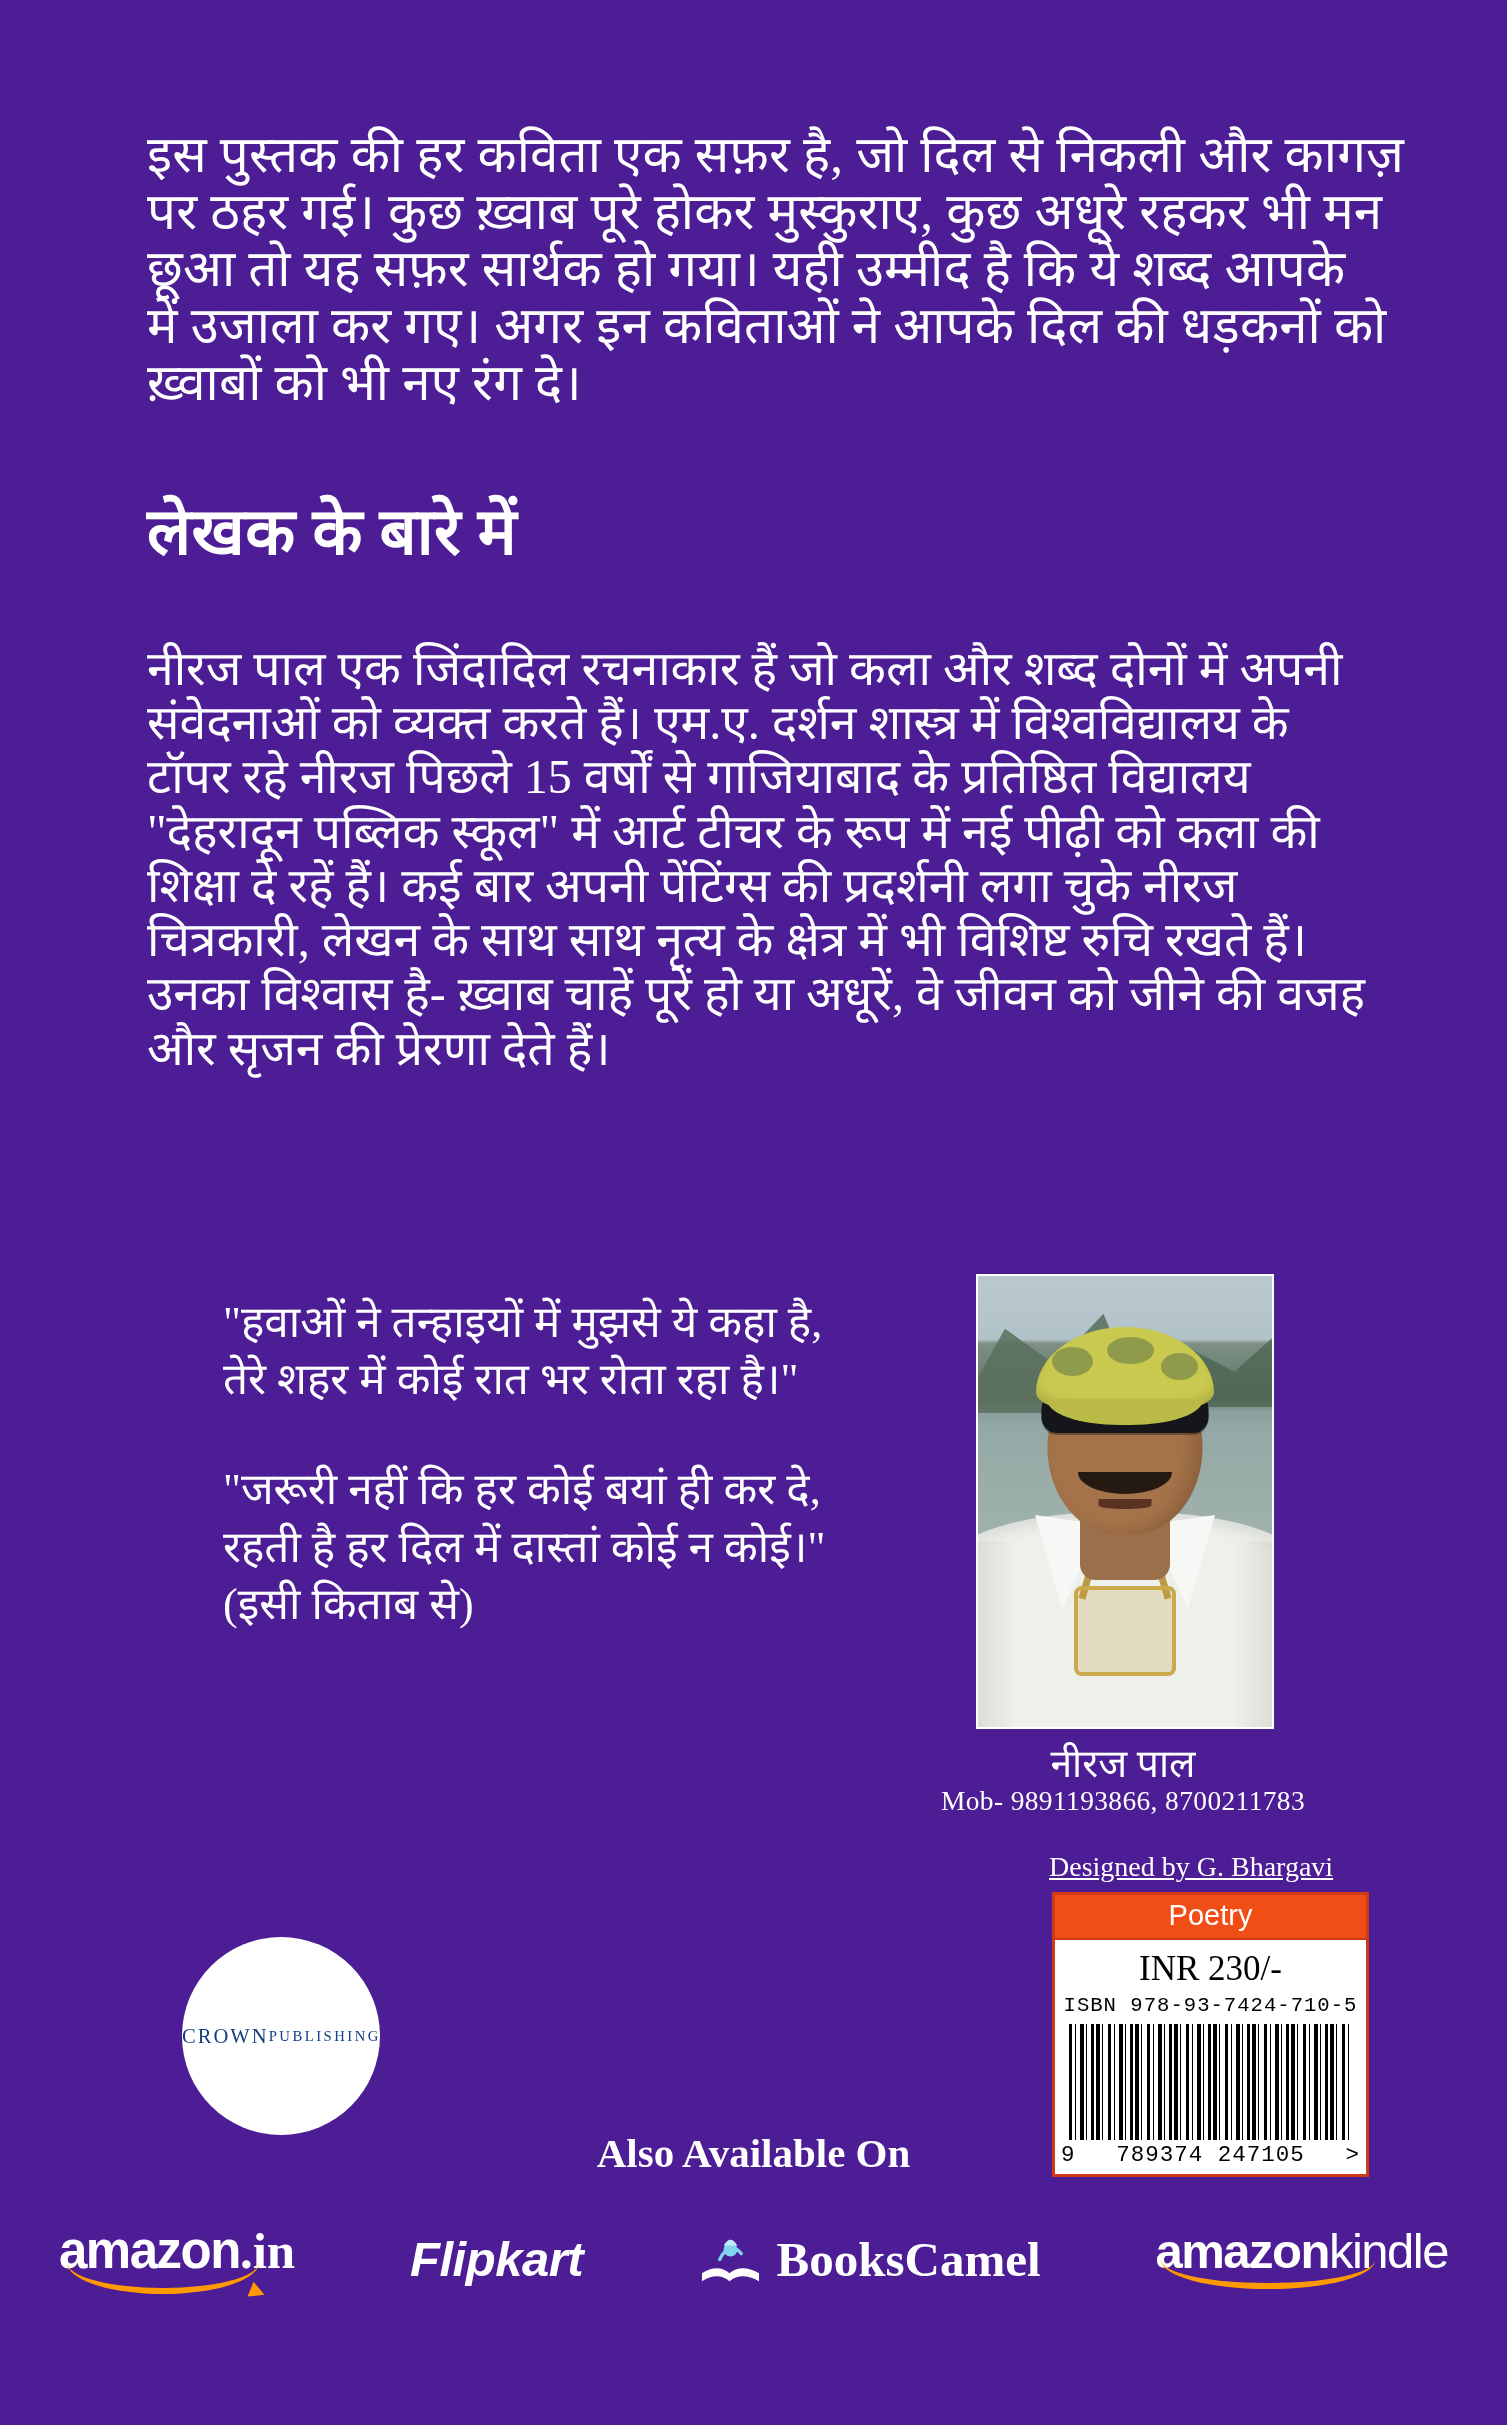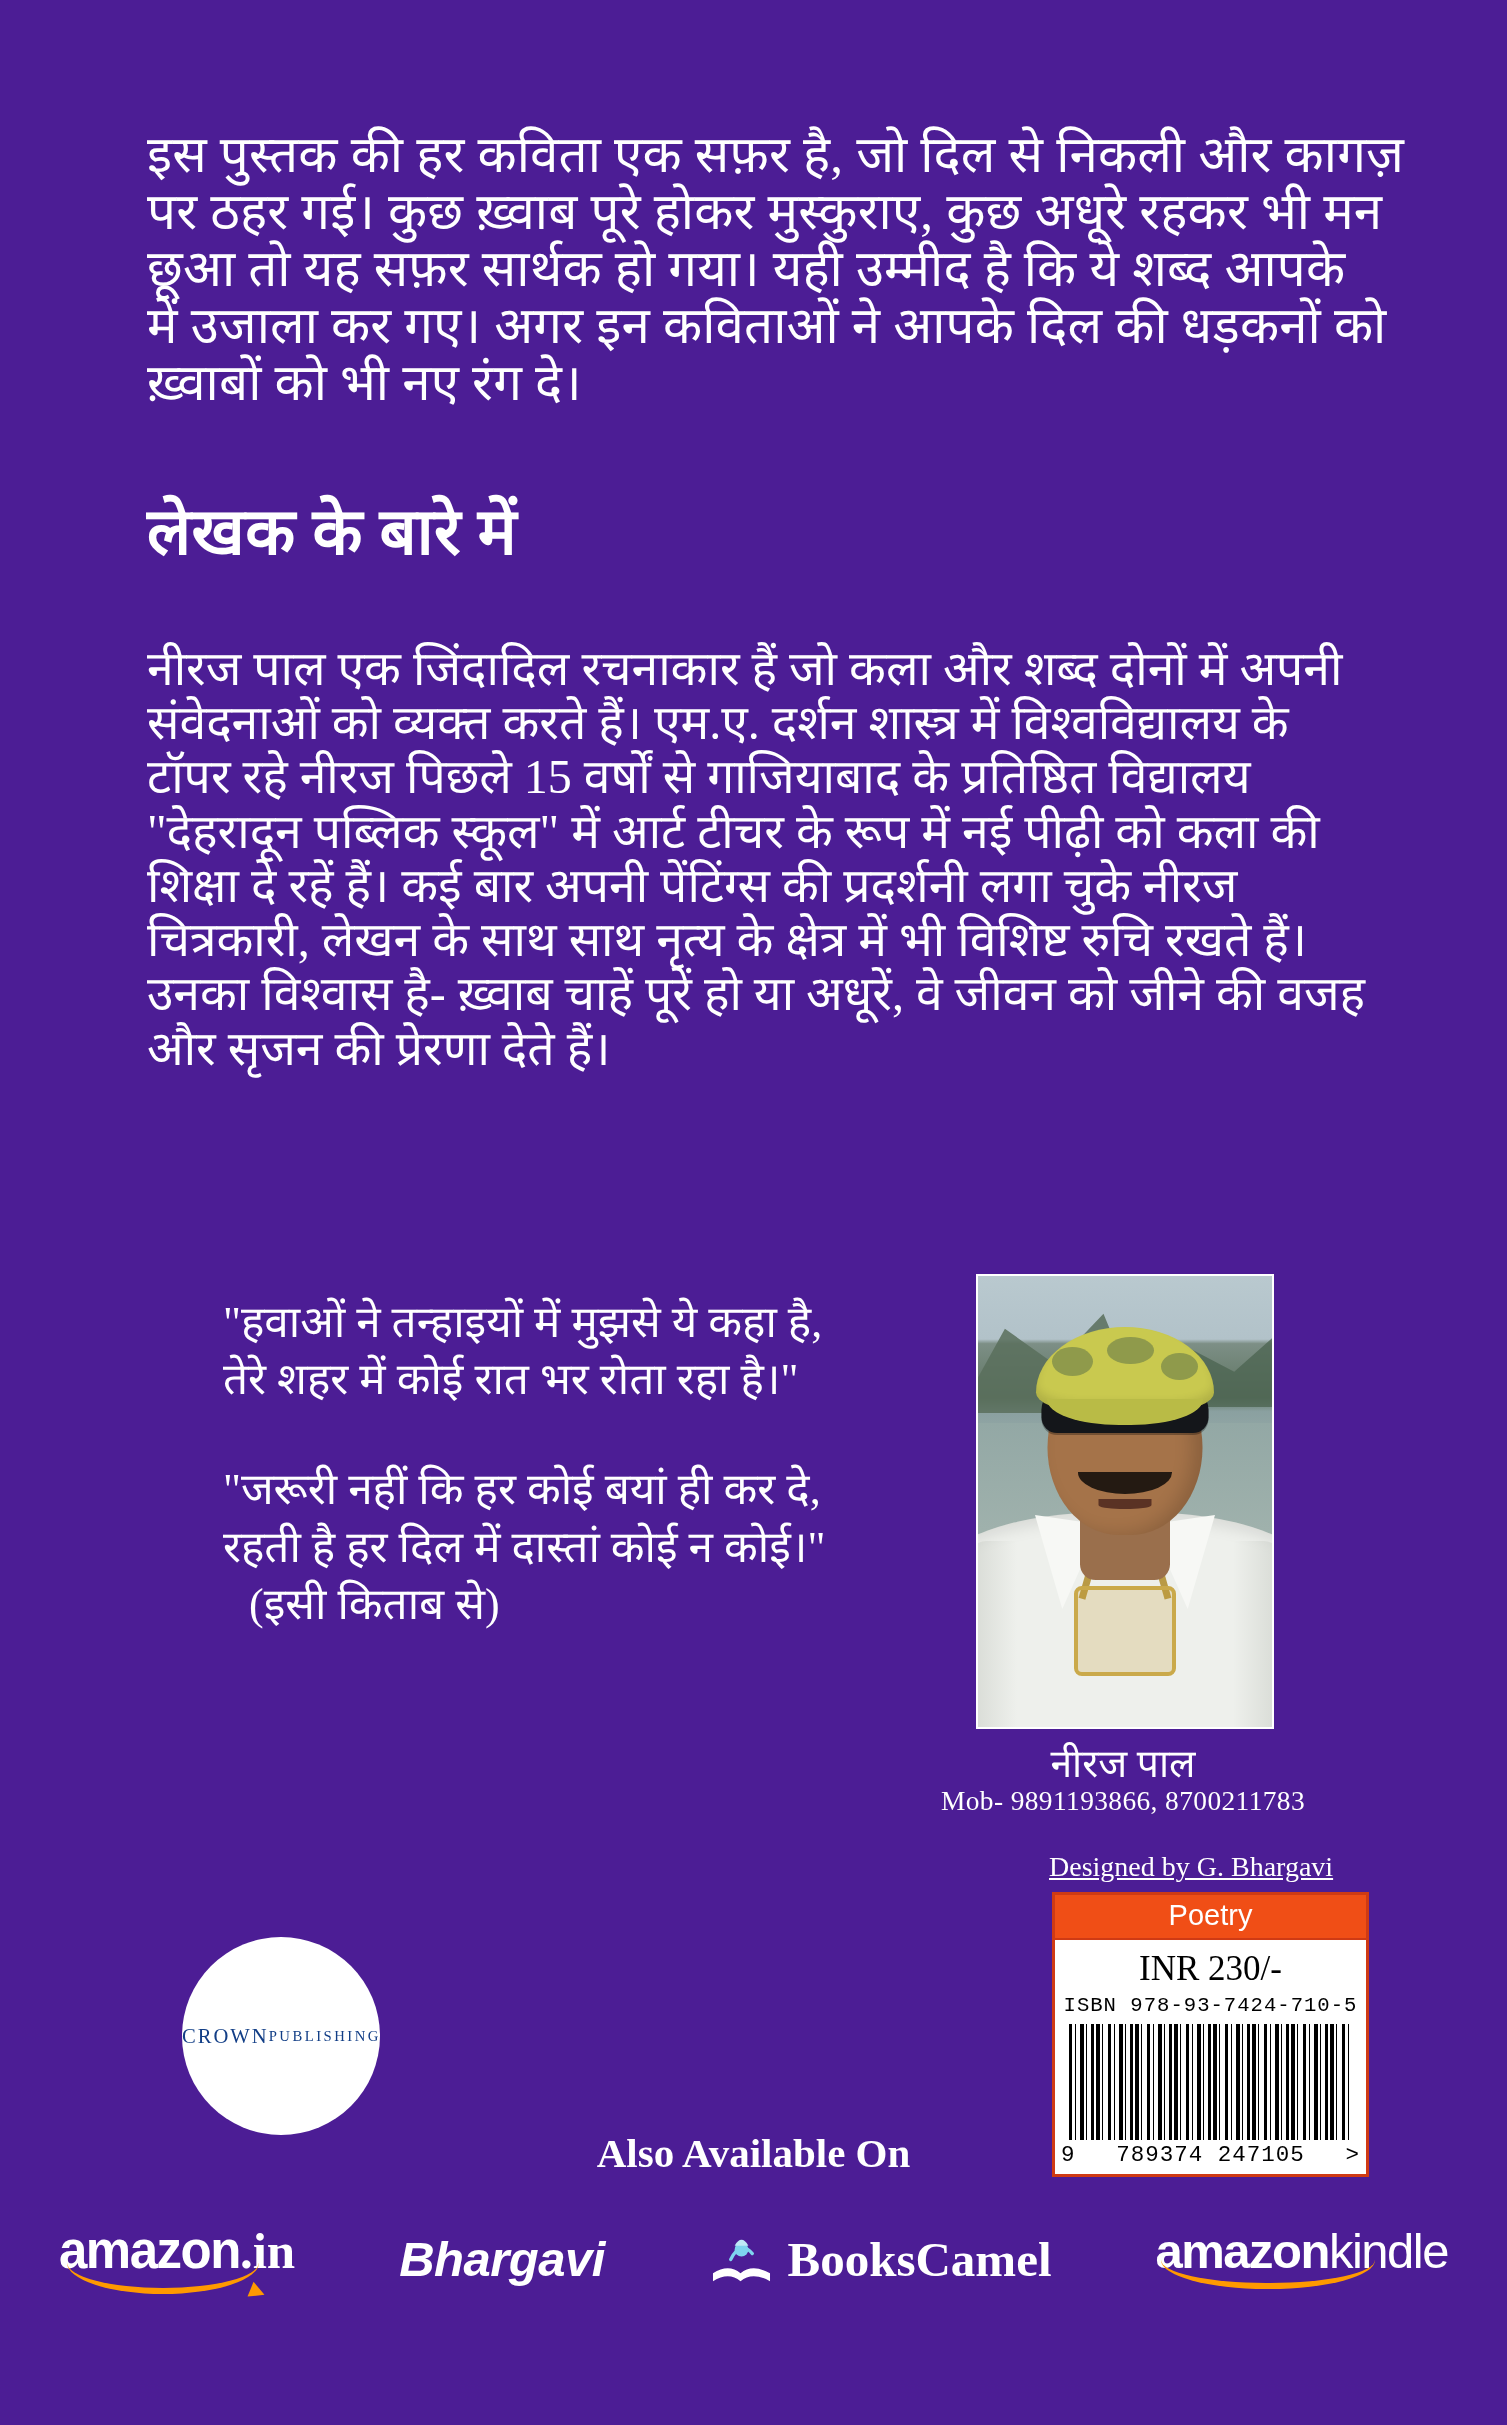--- a/index.html
+++ b/index.html
@@ -66,21 +66,21 @@
     position: absolute;
     left: 223px;
     top: 1294px;
     width: 725px;
     font-size: 44px;
     line-height: 1.30;
   }
   .quote-block { margin-bottom: 53px; }
   .quote-block:last-child { margin-bottom: 0; }
   .quote-line { display: block; white-space: nowrap; }
-  .quote-source { display: block; white-space: nowrap; margin-left: 26px; }
+  .quote-source { display: block; white-space: nowrap; }
 
   
   .photo-wrap {
     position: absolute;
     left: 976px;
     top: 1274px;
     width: 294px;
     height: 451px;
     border: 2.9px solid #ffffff;
     overflow: hidden;
@@ -501,21 +501,21 @@
   <div class="retailers">
 
     <div class="retailer">
       <div class="amazon-wrap">
         <span class="amazon-word">amazon</span><span class="amazon-tld">.in</span>
         <span class="amazon-smile"></span>
       </div>
     </div>
 
     <div class="retailer">
-      <span class="flipkart">Bhargavi</span>
+      <span class="flipkart">Flipkart</span>
     </div>
 
     <div class="retailer">
       <div class="bookscamel">
         <svg class="bc-mark" viewBox="0 0 66 60">
           <path d="M4 44 Q20 34 32 44 Q44 34 62 44 L62 52 Q44 42 32 52 Q20 42 4 52 Z" fill="#ffffff"></path>
           <path d="M22 30 q10 -20 22 -6" fill="none" stroke="#7fd4ef" stroke-width="3.4" stroke-linecap="round"></path>
           <circle cx="33" cy="20" r="7" fill="#7fd4ef"></circle>
           <path d="M26 16 q7 -12 14 0" fill="#bfe9f7"></path>
         </svg>

